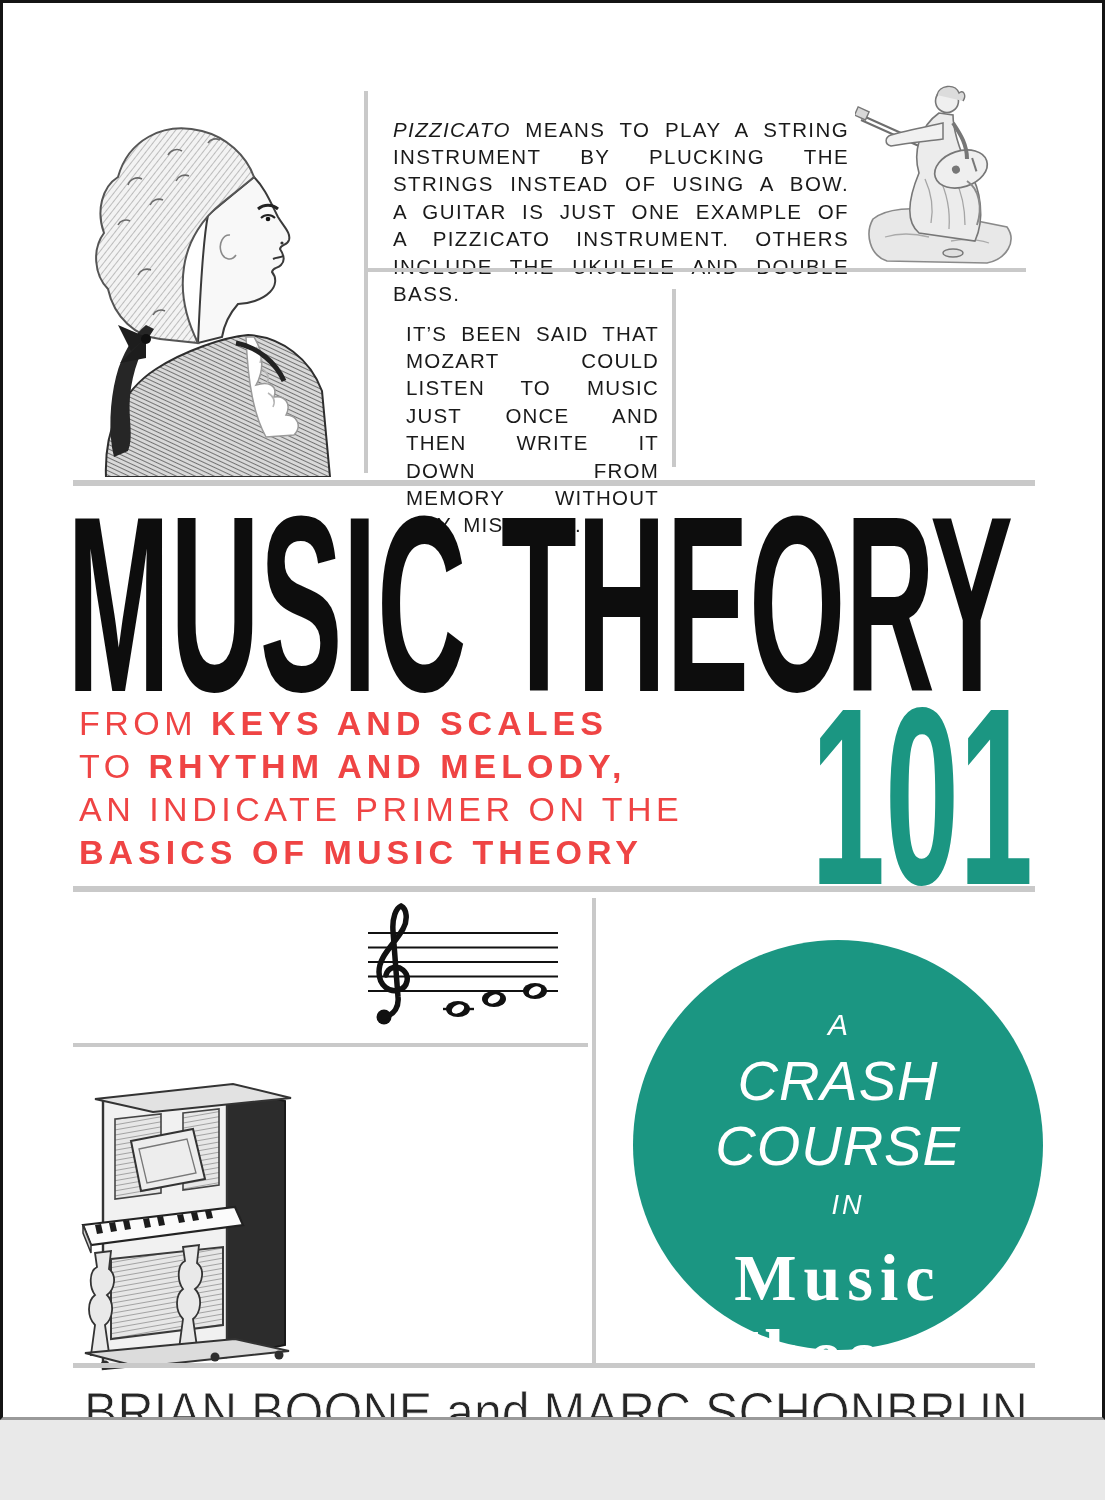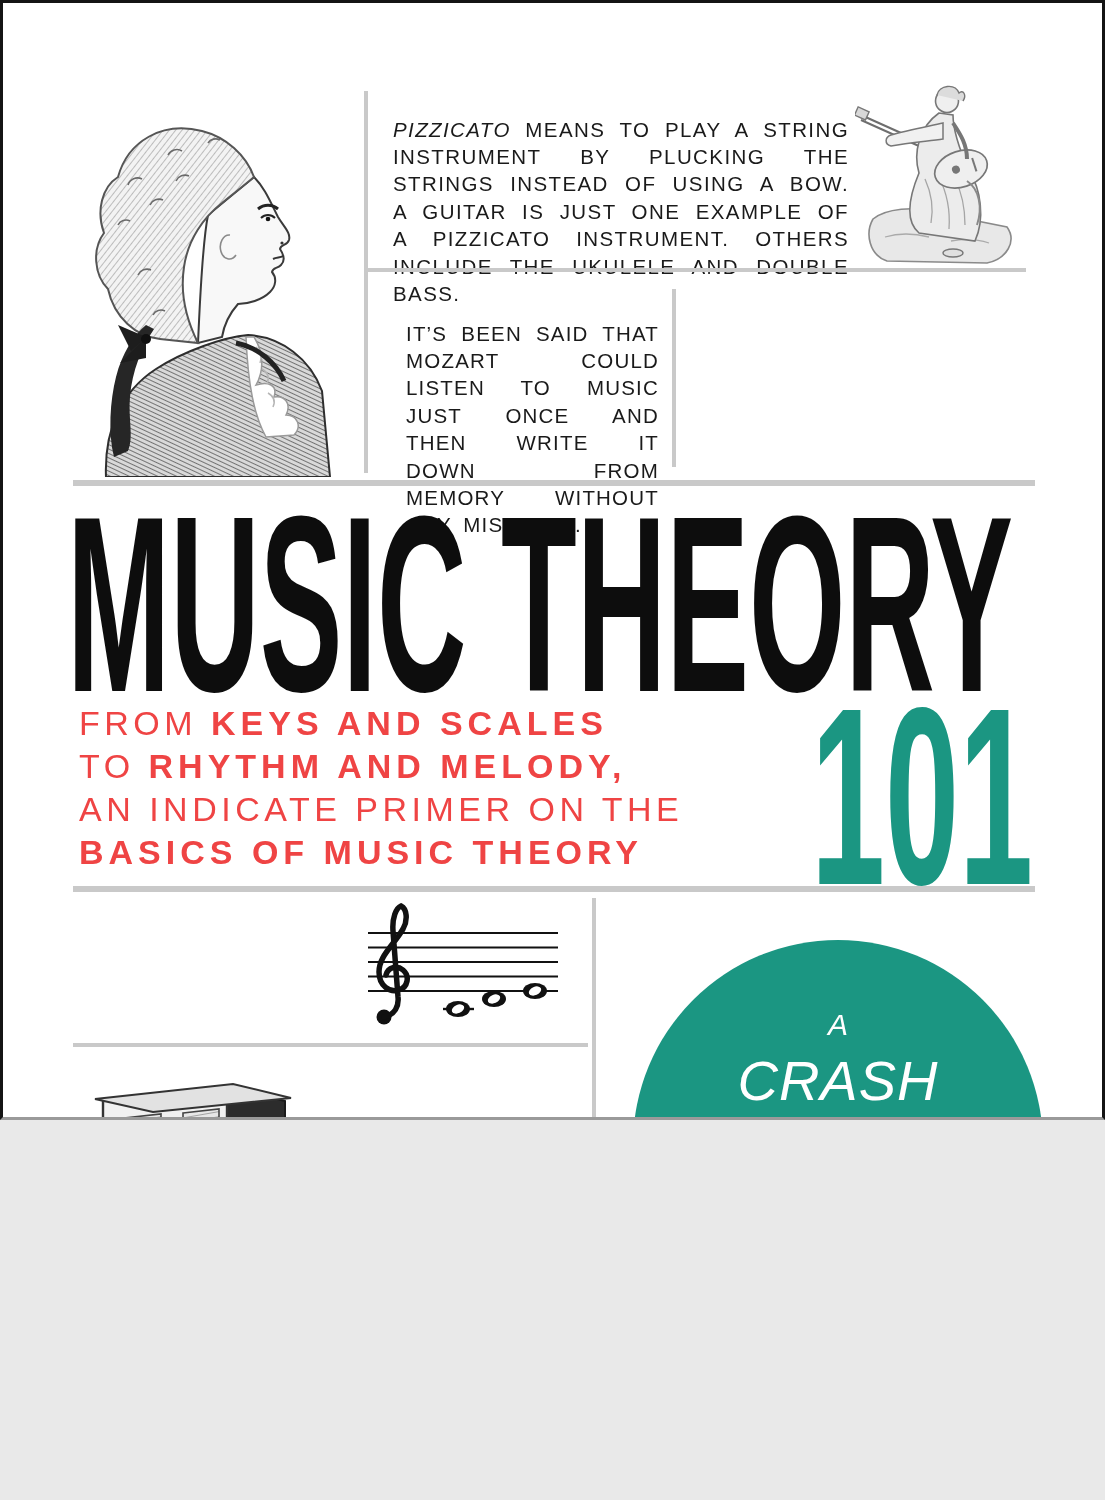--- a/index.html
+++ b/index.html
@@ -1,17 +1,17 @@
 <!DOCTYPE html>
 <html><head>
 <meta charset="utf-8">
 <style>
   html,body{margin:0;padding:0;background:#e9e9e9;}
   #cover{
-    position:relative;width:1105px;height:1120px;background:#ffffff;
+    position:relative;width:1105px;height:1420px;background:#ffffff;
     box-sizing:border-box;border:3px solid #141414;border-bottom-color:#9a9a9a;
     font-family:"Liberation Sans", sans-serif;color:#161616;overflow:hidden;
   }
   .abs{position:absolute;}
   .divider{position:absolute;background:#c9c9c9;}
   .fact{
     position:absolute;text-align:justify;text-align-last:left;
     color:#1a1a1a;font-family:"Liberation Sans",sans-serif;
   }
   .fact .it{font-style:italic;}
@@ -23,21 +23,21 @@
   .subtitle{left:76px;top:699px;width:724px;position:absolute;font-size:34px;line-height:43px;letter-spacing:4.5px;color:#ef4444;}
   .subtitle b{font-weight:700;letter-spacing:5px;}
   .badge{
     position:absolute;left:630px;top:937px;width:410px;height:410px;border-radius:50%;
     display:flex;flex-direction:column;align-items:center;text-align:center;color:#fff;
   }
   .badge .b-a{margin-top:68px;font-size:30px;font-style:italic;}
   .badge .b-crash{margin-top:6px;font-size:56px;font-style:italic;letter-spacing:1px;}
   .badge .b-in{margin-top:12px;font-size:27px;font-style:italic;letter-spacing:3px;margin-left:20px;}
   .badge .b-music{margin-top:24px;font-family:"Liberation Serif",serif;font-weight:700;font-size:66px;letter-spacing:7px;line-height:1;}
-  .badge .b-theory{margin-top:2px;font-family:"Liberation Serif",serif;font-weight:700;font-size:52px;letter-spacing:5px;line-height:1;}
+  .badge .b-theory{margin-top:8px;font-family:"Liberation Serif",serif;font-weight:700;font-size:72px;letter-spacing:5px;line-height:1;}
   svg text{font-family:"Liberation Sans",sans-serif;}
 </style>
 </head>
 <body>
 
 <div id="cover">
 
   <svg class="abs" style="left:55px;top:82px" width="295" height="392" viewBox="0 0 295 392" role="img">
     <defs>
       <pattern id="hzA" width="5" height="5" patternUnits="userSpaceOnUse" patternTransform="rotate(38)">
@@ -199,20 +199,21 @@
     <circle cx="40" cy="308" r="4.5" fill="#2e2e2e"></circle>
     <circle cx="150" cy="300" r="4.5" fill="#2e2e2e"></circle>
     <circle cx="214" cy="298" r="4.5" fill="#2e2e2e"></circle>
   </svg>
 
 
   <div class="badge" style="background:#1b9682">
     <div class="b-a">A</div>
     <div class="b-crash">CRASH COURSE</div>
     <div class="b-in">IN</div>
+    <div class="b-music">Music</div>
     <div class="b-theory">Theory</div>
   </div>
 
   <div class="divider" style="left:70px;top:1360px;width:962px;height:5px"></div>
 
   <svg class="abs" style="left:78px;top:1376px" width="950" height="70" viewBox="0 0 950 70" role="img">
     <text x="3" y="52" font-size="56" fill="#262626" stroke="#ffffff" stroke-width="0.8" textLength="944" lengthAdjust="spacingAndGlyphs">BRIAN BOONE and MARC SCHONBRUN</text>
   </svg>
 
 </div>

